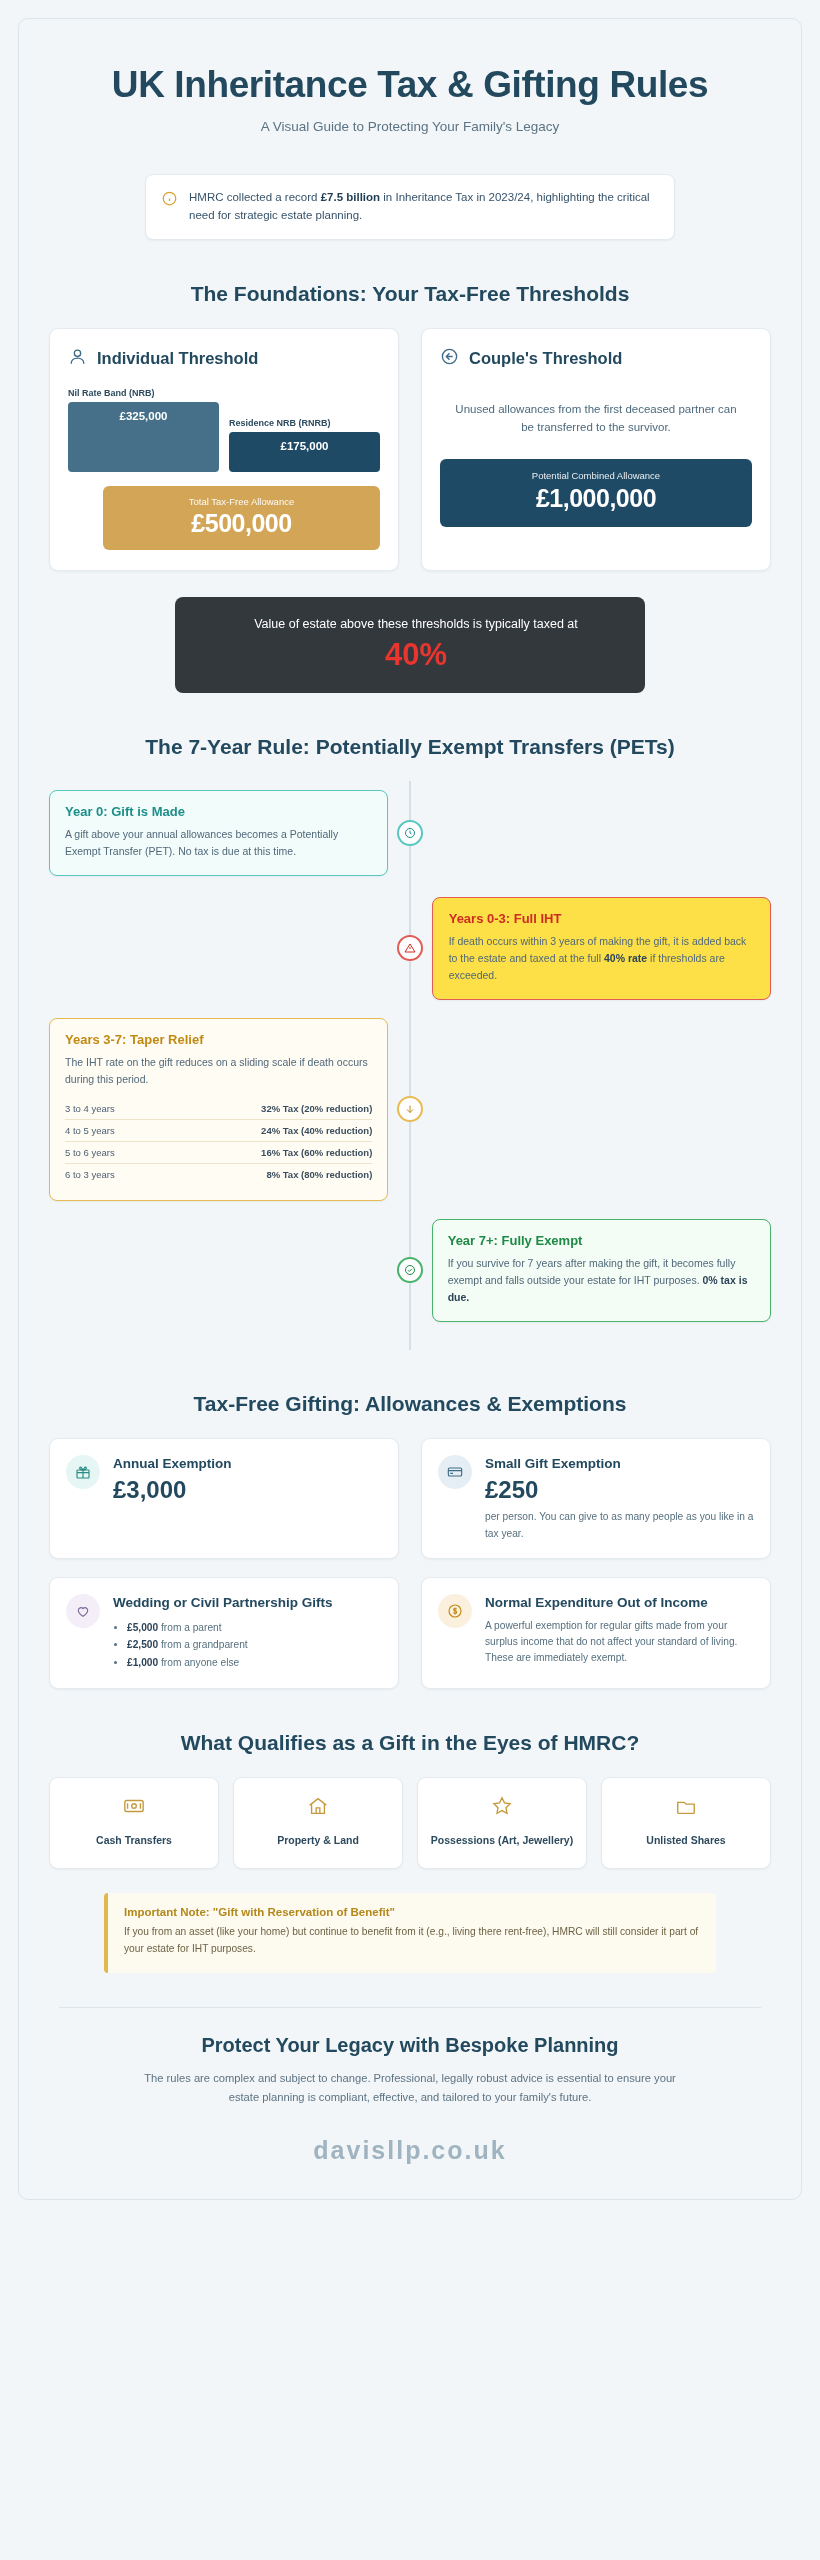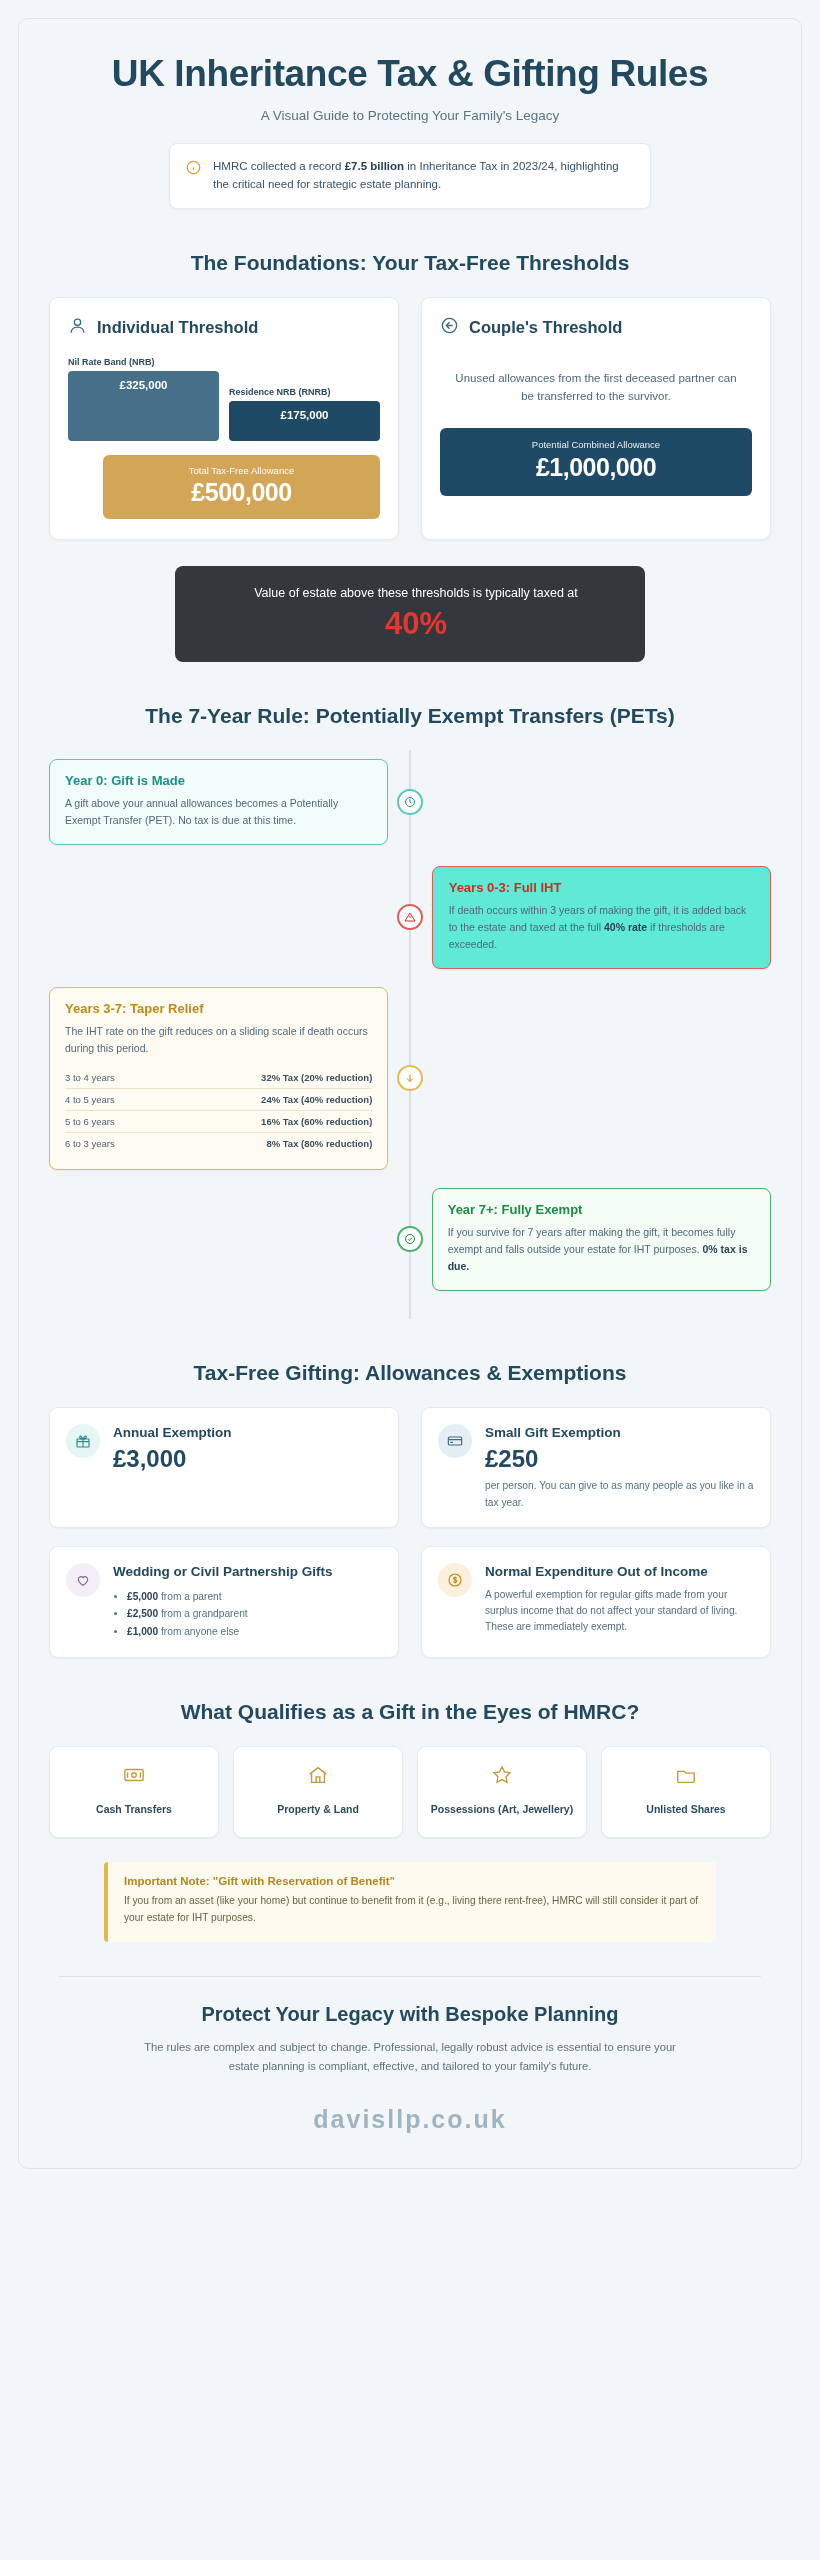--- a/index.html
+++ b/index.html
@@ -22,32 +22,32 @@
   }
 
   
   .title {
     text-align: center;
     font-size: 37px;
     line-height: 1.12;
     font-weight: bold;
     color: #23495f;
     letter-spacing: -0.4px;
-    margin-top: 6px;
+    margin-top: 17px;
   }
   .subtitle {
     text-align: center;
     font-size: 13.5px;
     color: #5b7384;
     margin-top: 14px;
   }
 
   .callout {
-    margin: 20px auto 0 auto;
-    width: 482px;
+    margin: 40px auto 0 auto;
+    width: 530px;
     background: #ffffff;
     border: 1px solid #e3e9ee;
     border-radius: 8px;
     padding: 14px 16px;
     display: flex;
     gap: 12px;
     align-items: flex-start;
     box-shadow: 0 1px 2px rgba(20,40,60,.05);
   }
   .callout .ico { flex: 0 0 auto; margin-top: 2px; }
@@ -199,21 +199,21 @@
     padding: 13px 15px 15px 15px;
     border: 1px solid #e2e8ed;
     box-shadow: 0 1px 2px rgba(20,40,60,.05);
   }
   .tl-card h3 { font-size: 13px; margin-bottom: 7px; }
   .tl-card p { font-size: 10.5px; line-height: 1.62; color: #50687a; }
   .tl-card p b { color: #2c4458; }
 
   .c-teal   { border: 1.5px solid #57c7c0; background: #f2fcfb; }
   .c-teal h3 { color: #1c8f8a; }
-  .c-red    { border: 1.5px solid #e05c55; background: #5eead4; padding-left: 16px; }
+  .c-red    { border: 1.5px solid #e05c55; background: #fde047; padding-left: 16px; }
   .c-red h3 { color: #cf2c22; }
   .c-amber  { border: 1.5px solid #e8ba52; background: #fffcf4; }
   .c-amber h3 { color: #c08a13; }
   .c-green  { border: 1.5px solid #49b26b; background: #f4fcf6; }
   .c-green h3 { color: #1f8a45; }
 
   .taper-list { margin-top: 10px; }
   .taper-row {
     display: flex;
     justify-content: space-between;

